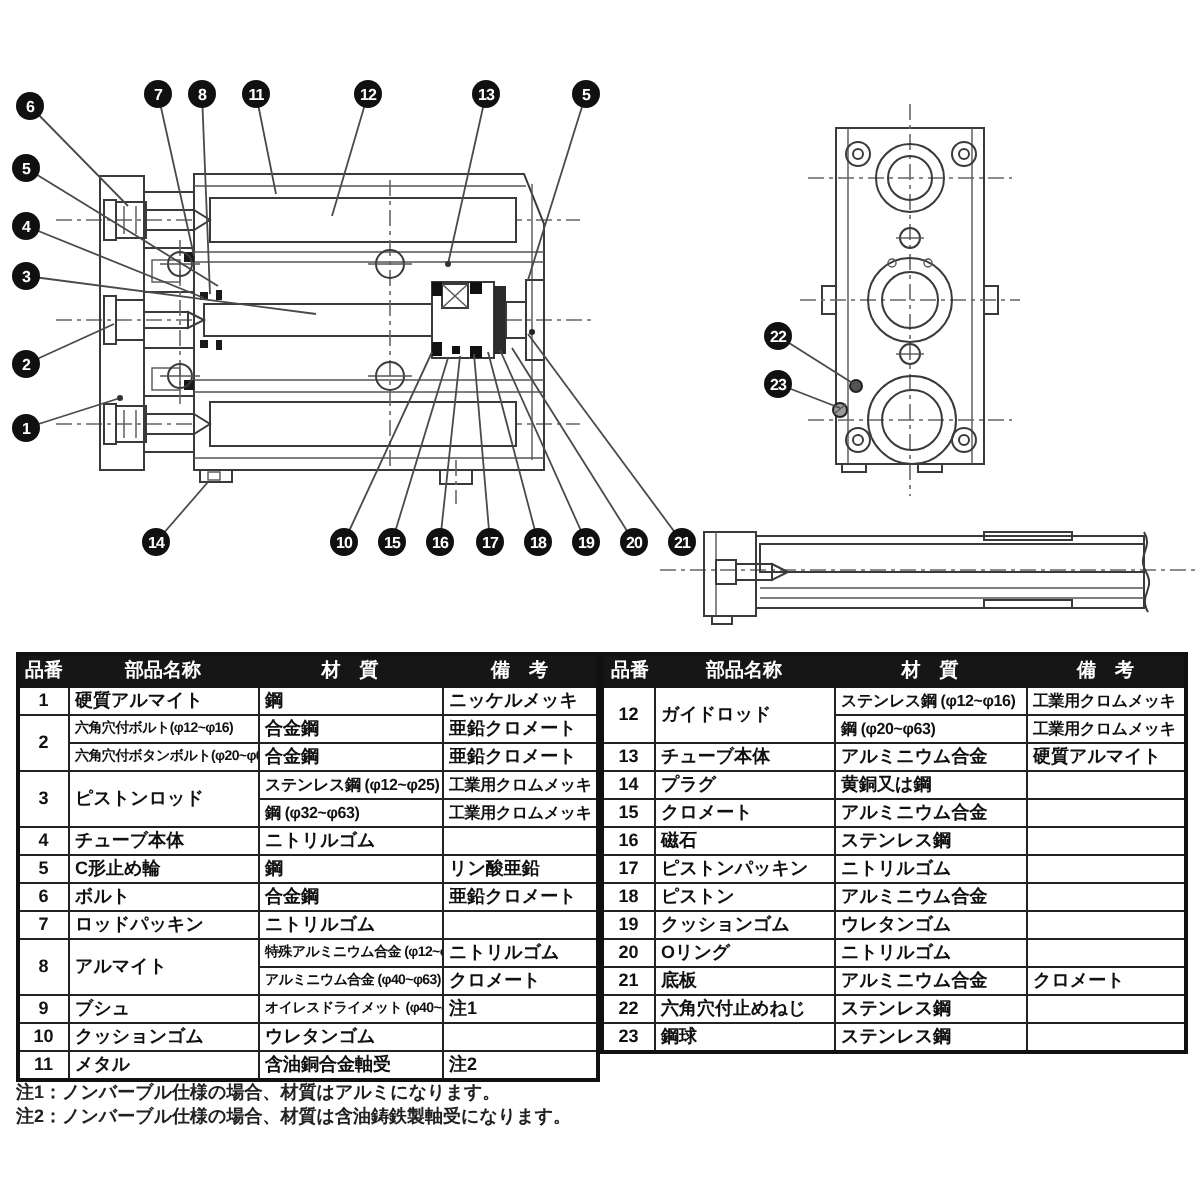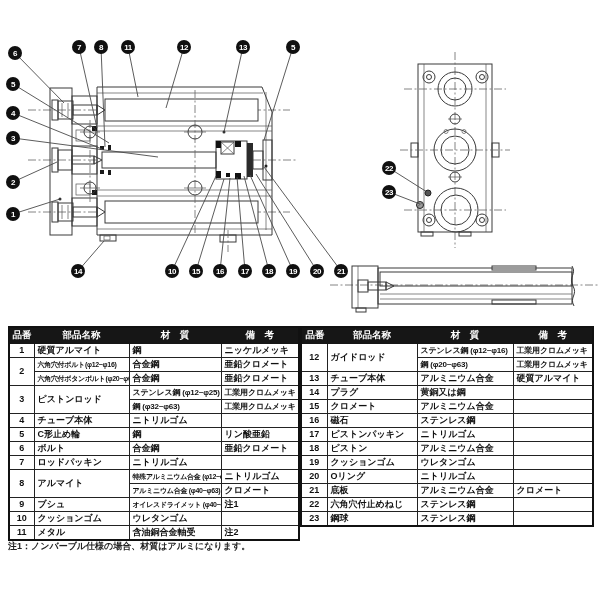--- a/index.html
+++ b/index.html
@@ -416,15 +416,16 @@
       <td>鋼球</td>
       <td>ステンレス鋼</td>
       <td></td>
     </tr>
   </tbody>
     </table>
 
   
   <div class="notes">
     <div>注1：ノンバーブル仕様の場合、材質はアルミになります。</div>
+    <div>注2：ノンバーブル仕様の場合、材質は含油鋳鉄製軸受になります。</div>
   </div>
 
 </div>
 
 </body></html>

